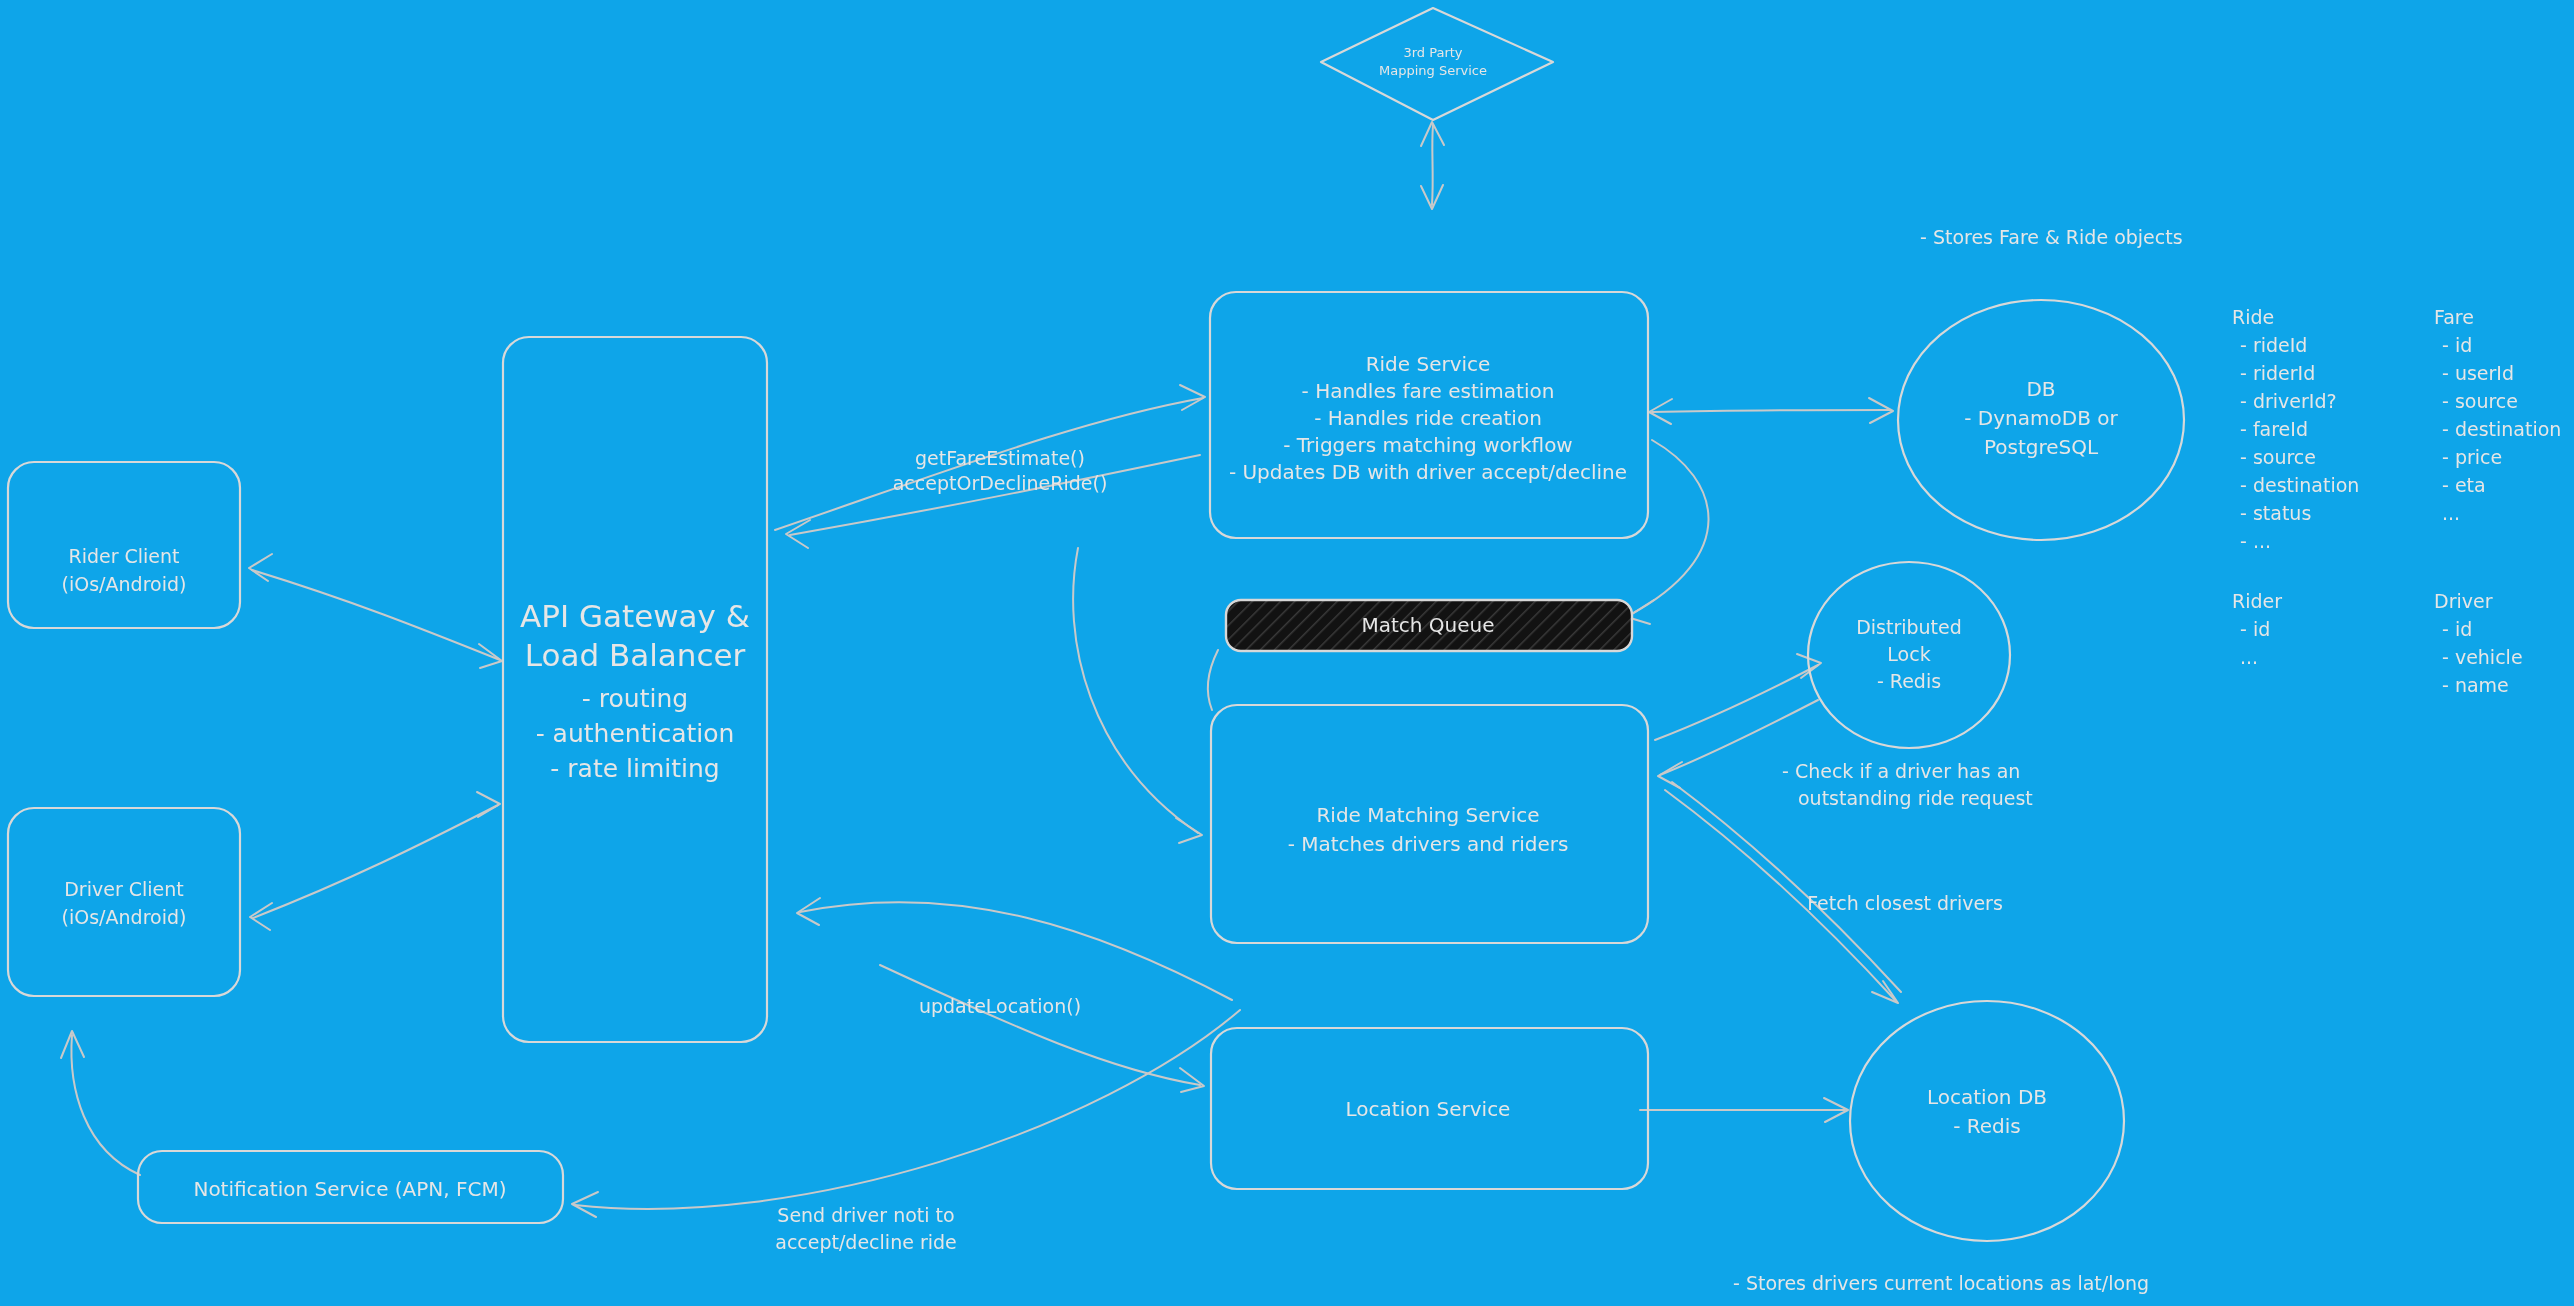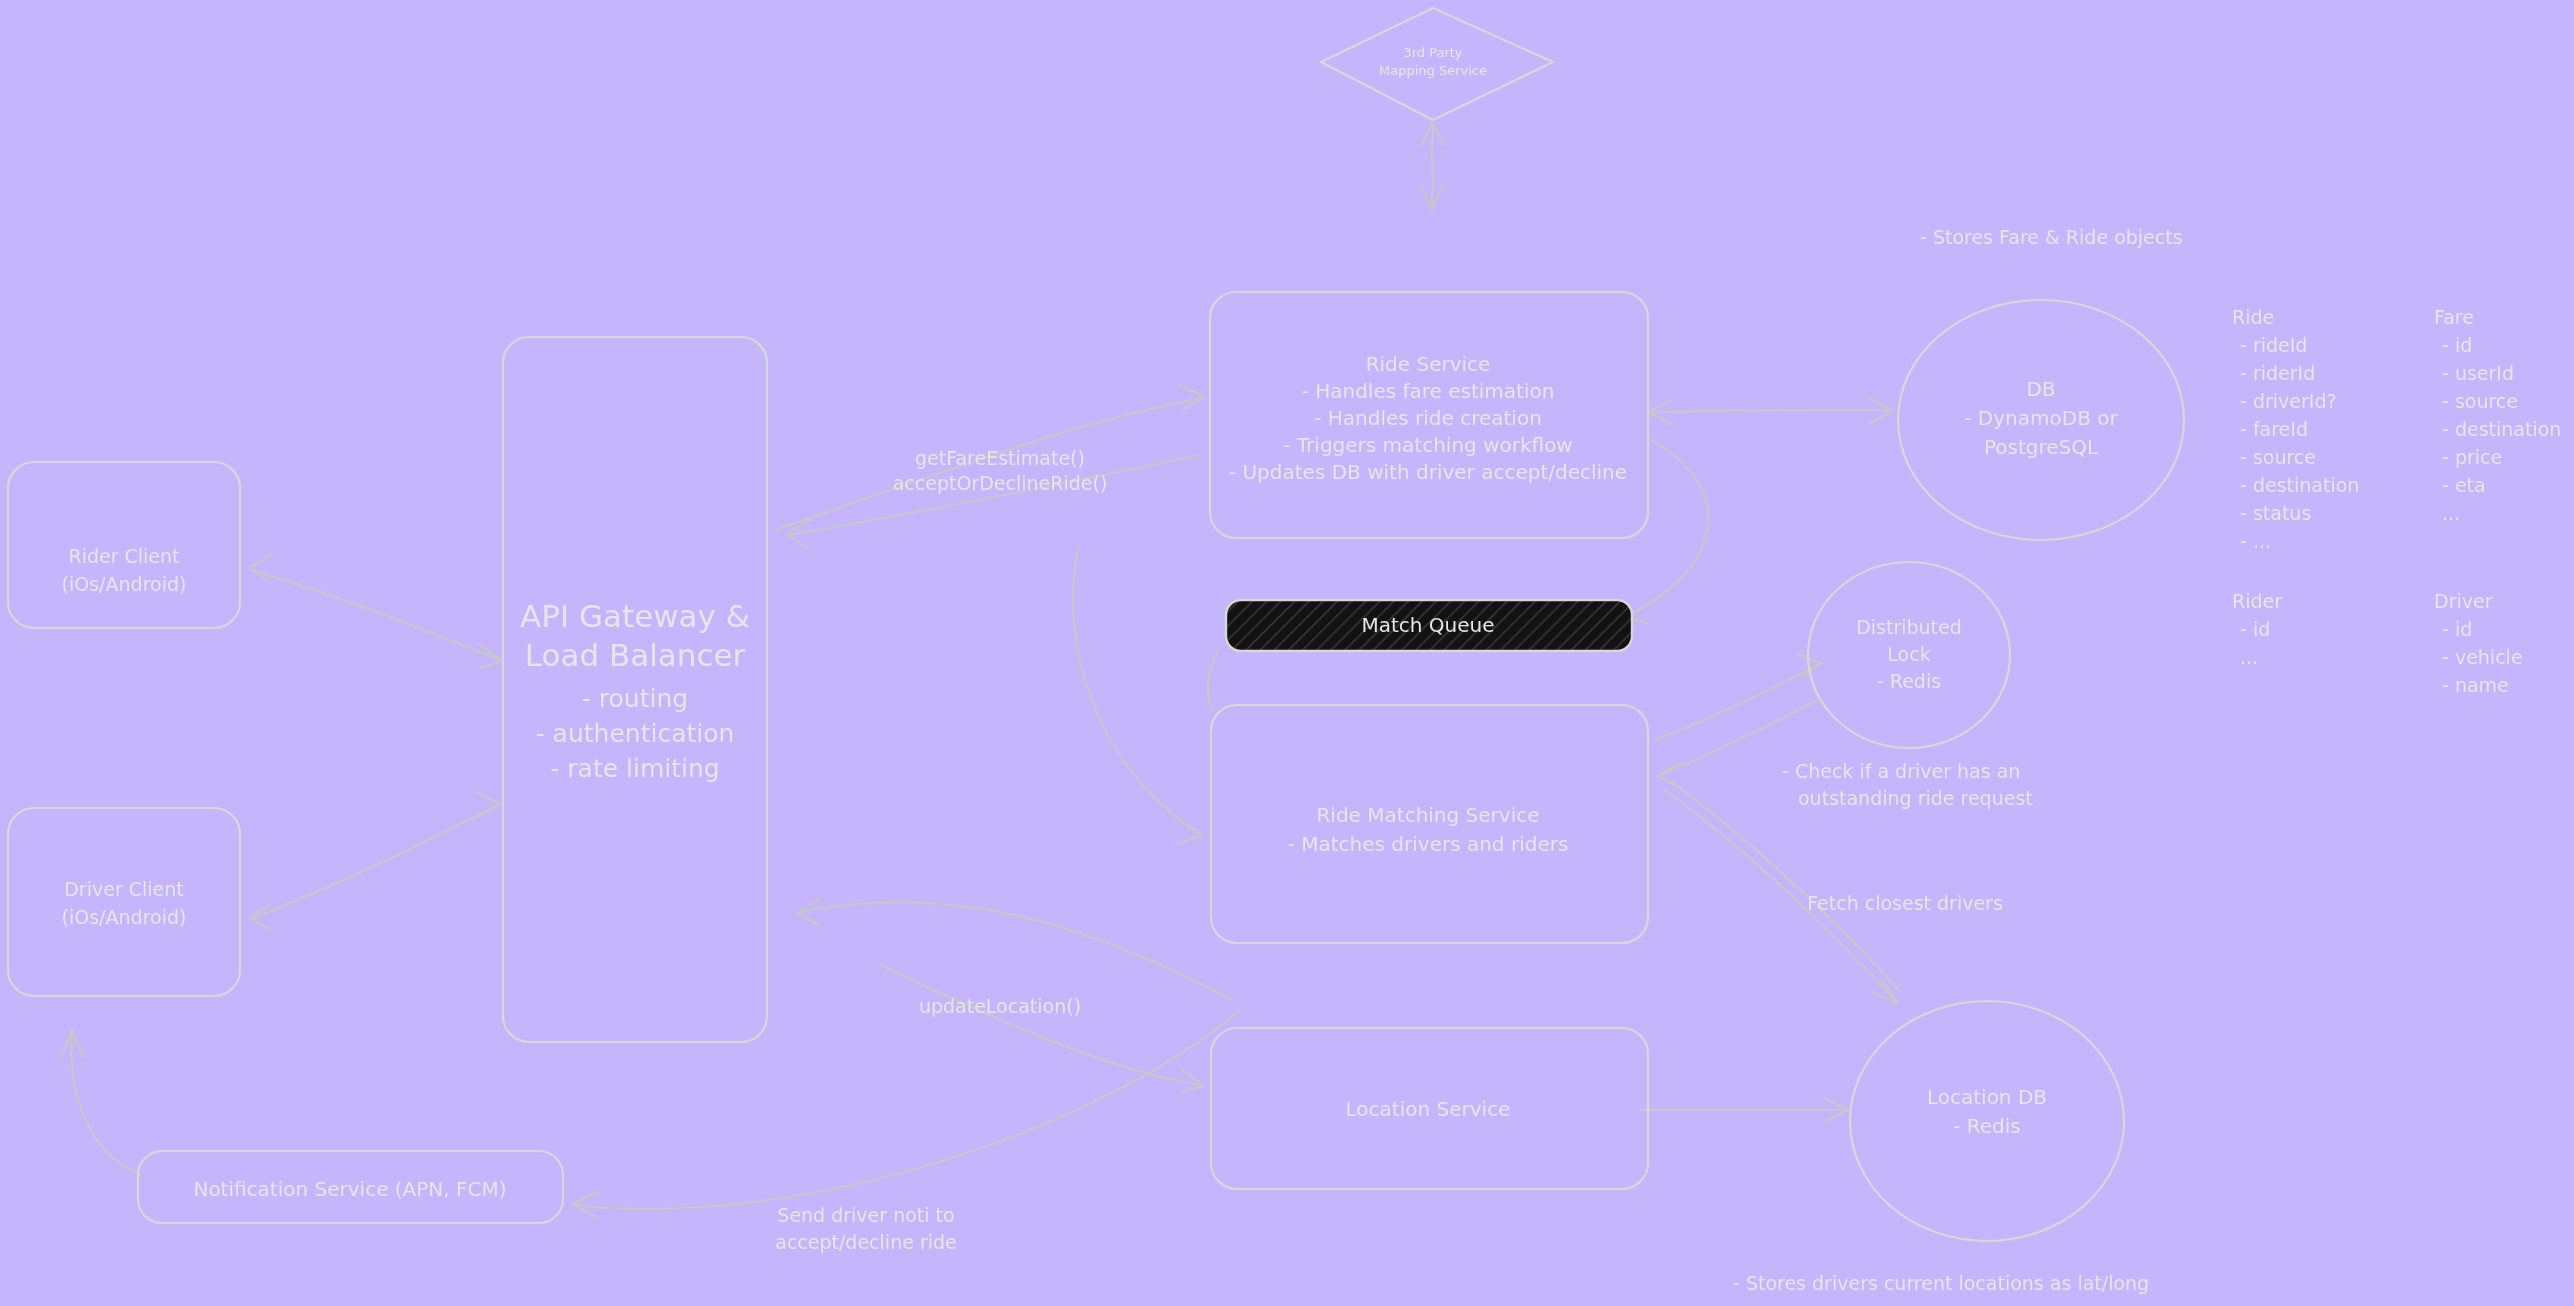--- a/index.html
+++ b/index.html
@@ -5,21 +5,21 @@
 <style>
   html, body {
     margin: 0;
     padding: 0;
     background: #121212;
   }
   #canvas-root {
     position: relative;
     width: 2574px;
     height: 1306px;
-    background: #c4b5fd;
+    background: #0ea5e9;
     overflow: hidden;
     font-family: "DejaVu Sans", sans-serif;
   }
   svg.diagram {
     position: absolute;
     inset: 0;
     width: 2574px;
     height: 1306px;
     display: block;
   }

